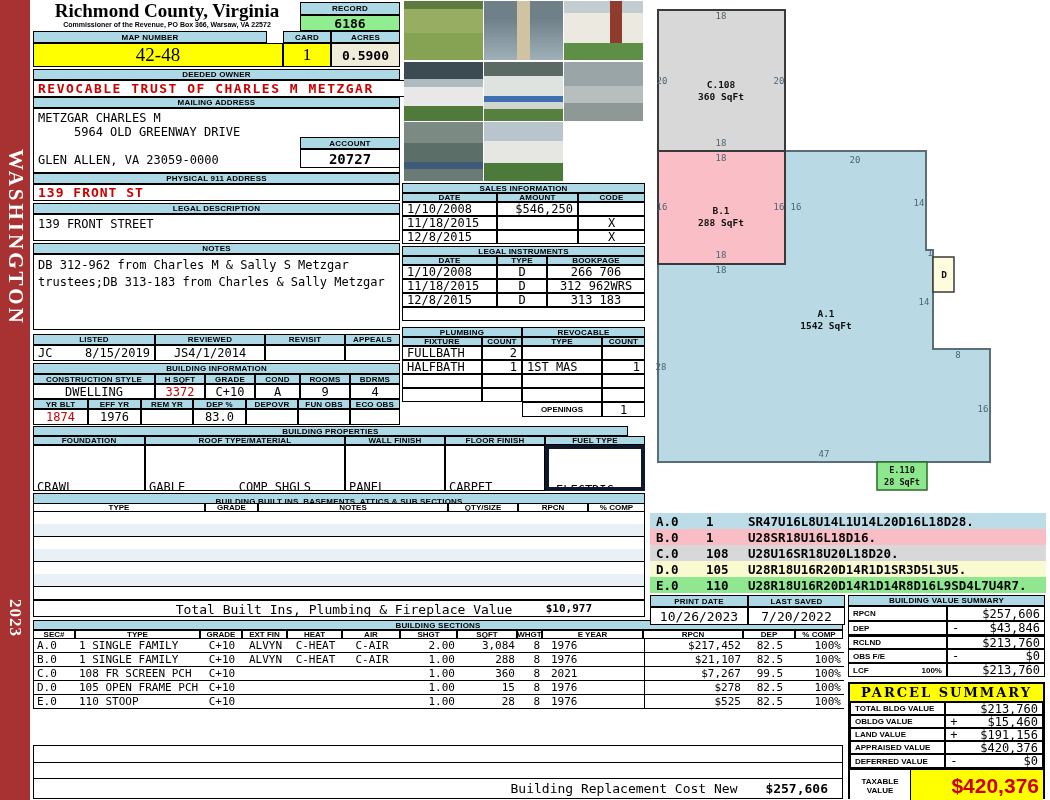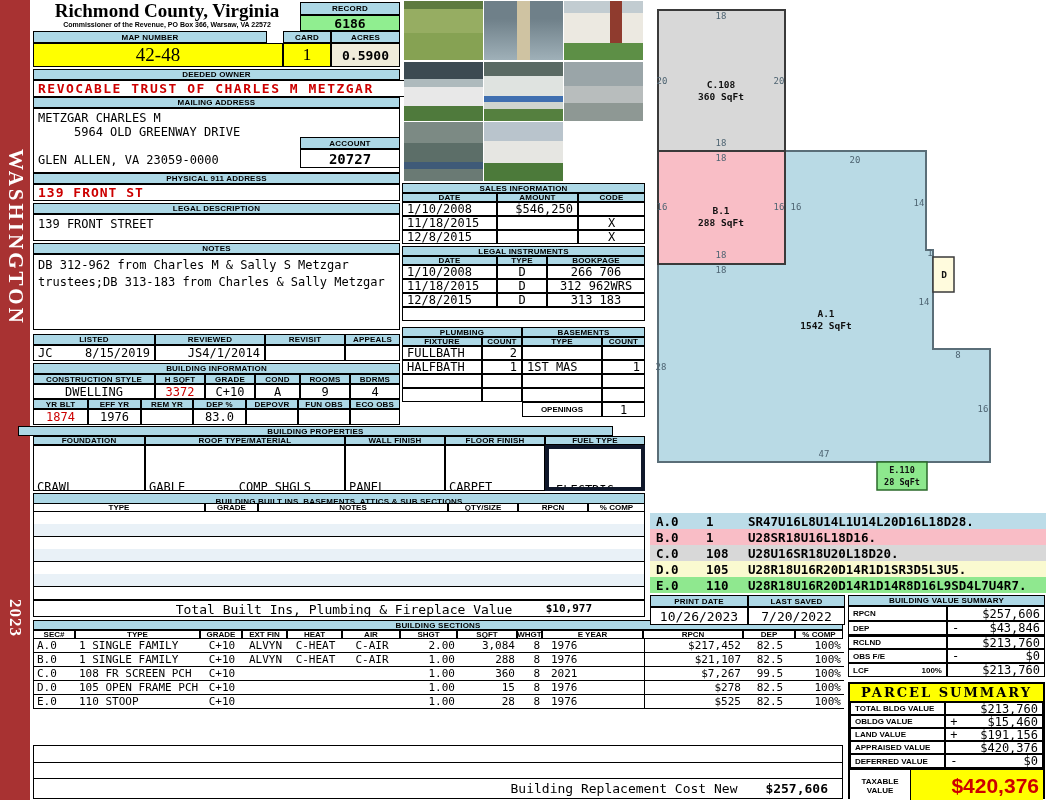--- a/index.html
+++ b/index.html
@@ -117,21 +117,21 @@
     <div>LISTED</div>
     <div>REVIEWED</div>
     <div>REVISIT</div>
     <div>APPEALS</div>
   </div>
   <div class="grid gv colgrid-rev abs" style="left:33px;top:345px;width:367px;height:16px;">
     <div style="justify-content:space-between;">
       <span>JC</span>
       <span>8/15/2019</span>
     </div>
-    <div style="justify-content:flex-end;">
+    <div style="justify-content:center;">
       <span>JS</span>
       <span>4/1/2014</span>
     </div>
     <div></div>
     <div></div>
   </div>
 
   <div class="h abs" style="left:33px;top:363px;width:367px;height:11px;">BUILDING INFORMATION</div>
   <div class="grid gh colgrid-i1 abs" style="left:33px;top:374px;width:367px;height:10px;">
     <div>CONSTRUCTION STYLE</div>
@@ -219,21 +219,21 @@
     <div style="justify-content:center;">312 962WRS</div>
   </div>
   <div class="grid gv colgrid-legal abs" style="left:402px;top:293px;width:243px;height:14px;">
     <div>12/8/2015</div>
     <div style="justify-content:center;">D</div>
     <div style="justify-content:center;">313 183</div>
   </div>
   <div class="v abs" style="left:402px;top:307px;width:243px;height:14px;"></div>
 
   <div class="h abs" style="left:402px;top:327px;width:120px;height:10px;">PLUMBING</div>
-  <div class="h abs" style="left:522px;top:327px;width:123px;height:10px;">BASEMENTS</div>
+  <div class="h abs" style="left:522px;top:327px;width:123px;height:10px;">REVOCABLE</div>
   <div class="grid gh colgrid-pf abs" style="left:402px;top:337px;width:243px;height:9px;">
     <div>FIXTURE</div>
     <div>COUNT</div>
     <div>TYPE</div>
     <div>COUNT</div>
   </div>
   <div class="grid gv colgrid-pf abs" style="left:402px;top:346px;width:243px;height:14px;">
     <div>FULLBATH</div>
     <div style="justify-content:flex-end;">2</div>
     <div></div>
@@ -253,21 +253,21 @@
   </div>
   <div class="grid gv colgrid-pf abs" style="left:402px;top:388px;width:243px;height:14px;">
     <div></div>
       <div></div>
     <div></div>
       <div></div>
   </div>
   <div class="v abs" style="left:522px;top:402px;width:80px;height:15px;justify-content:center;font:bold 8px 'Liberation Sans',sans-serif;">OPENINGS</div>
   <div class="v vc abs" style="left:602px;top:402px;width:43px;height:15px;">1</div>
 
-  <div class="h abs" style="left:18px;top:426px;width:595px;height:10px;">BUILDING PROPERTIES</div>
+  <div class="h abs" style="left:33px;top:426px;width:595px;height:10px;">BUILDING PROPERTIES</div>
   <div class="grid gh colgrid-prop abs" style="left:33px;top:436px;width:612px;height:9px;">
     <div>FOUNDATION</div>
     <div>ROOF TYPE/MATERIAL</div>
     <div>WALL FINISH</div>
     <div>FLOOR FINISH</div>
     <div>FUEL TYPE</div>
   </div>
   <div class="grid colgrid-prop abs" style="left:33px;top:445px;width:612px;height:46px;">
     <div style="background:#fff;border:1px solid #000;font:12px 'DejaVu Sans Mono',monospace;display:block;padding:1px 3px;line-height:16px;">
       <div>CRAWL</div>

